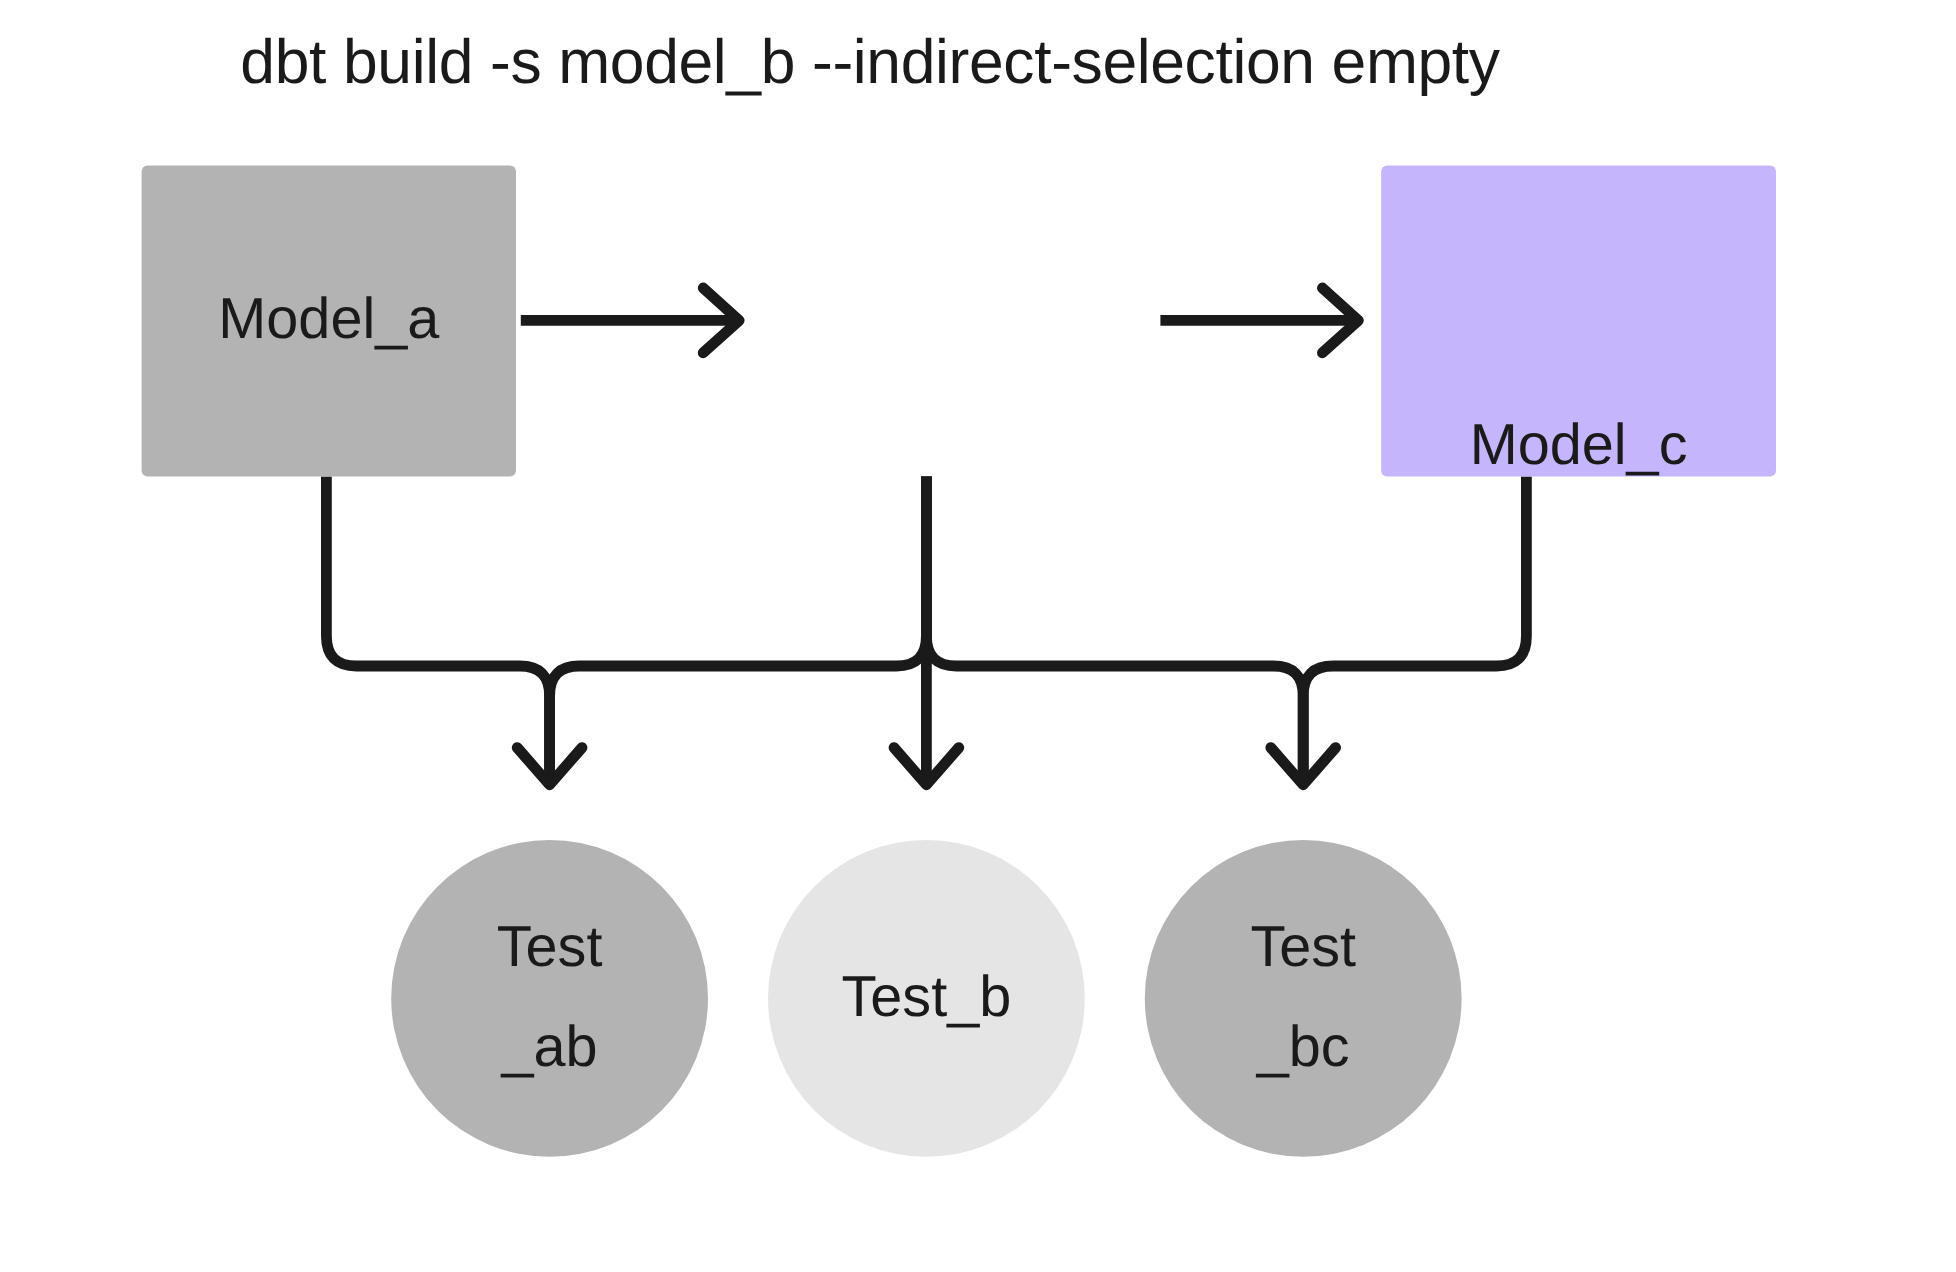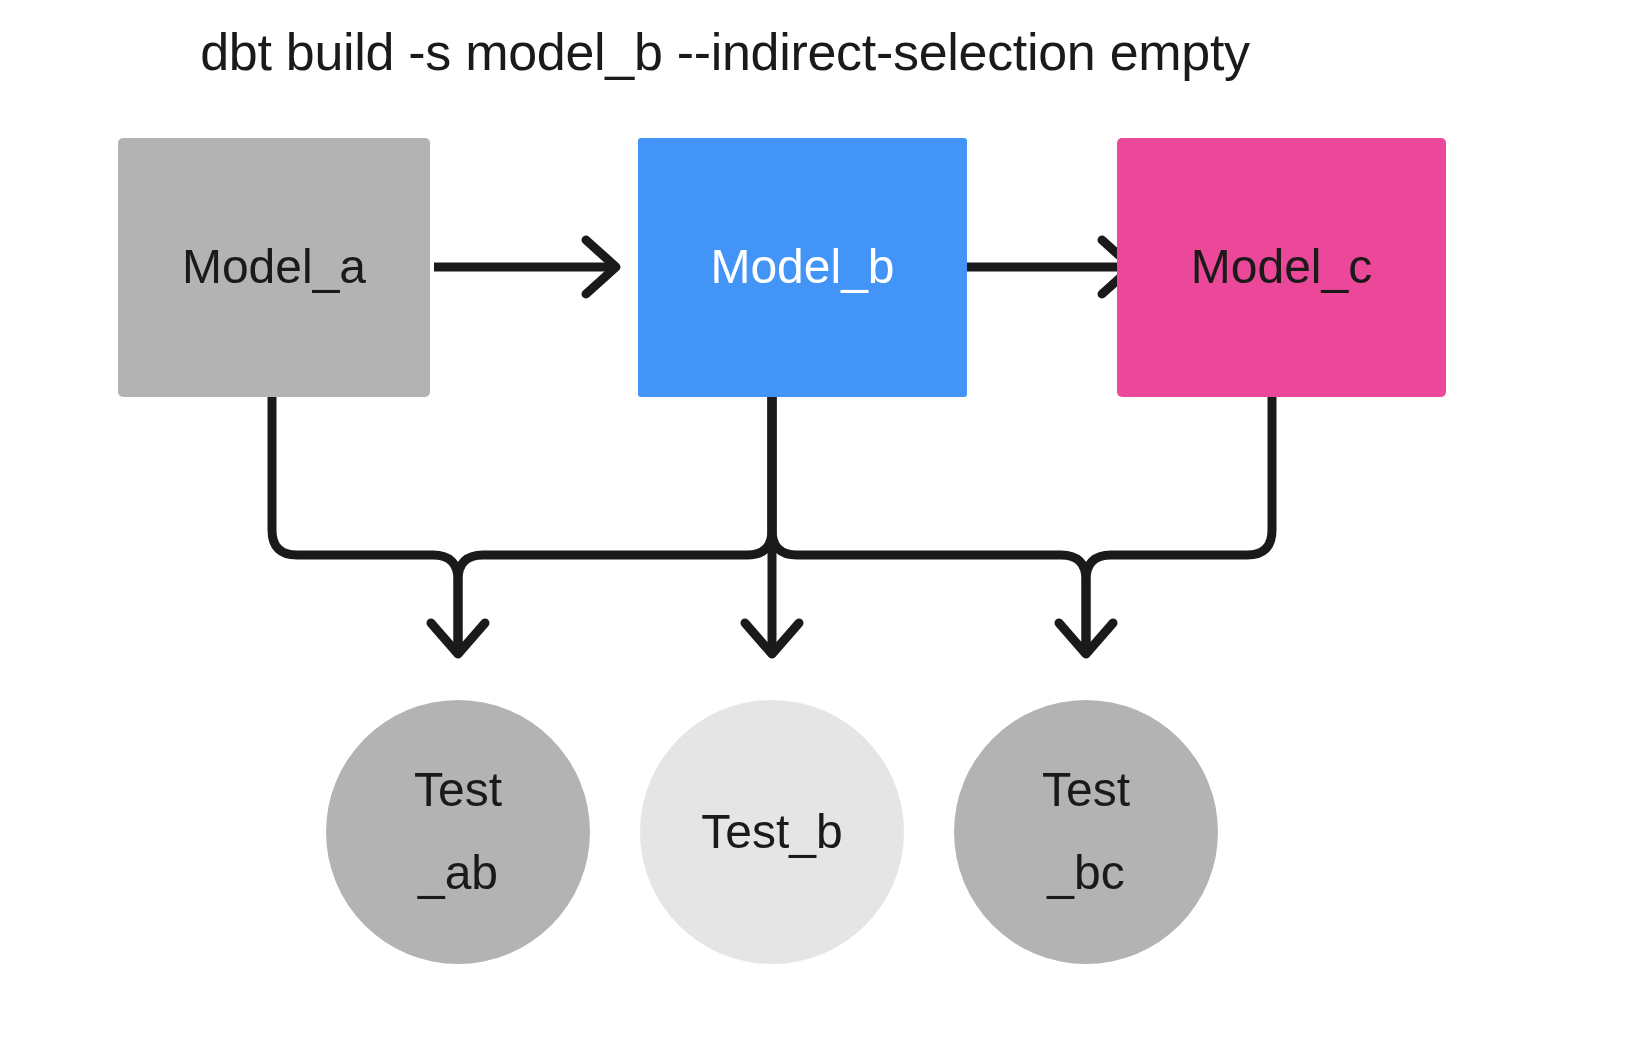--- a/index.html
+++ b/index.html
@@ -111,25 +111,22 @@
       <g stroke-linecap="round">
         <path d="M 1059 623 L 1086 654 L 1113 623"></path>
       </g>
     </g>
   </svg>
 
   <div class="node-box" id="node-model_a" style="left:118px; top:138px; width:312px; height:259px; background:#b3b3b3; color:#1a1a1a;">
     <span>Model_a</span>
   </div>
 
-  <div class="node-box" id="node-model_b" style="left:638px; top:138px; width:329px; height:259px; background:#4294f7; color:#ffffff; border-radius:3px;">
-    <span>Model_b</span>
-  </div>
 
-  <div class="node-box" id="node-model_c" style="left:1117px; top:138px; width:329px; height:259px; background:#ec4899; color:#1a1a1a;">
+  <div class="node-box" id="node-model_c" style="left:1151px; top:138px; width:329px; height:259px; background:#c4b5fd; color:#1a1a1a;align-items:flex-end;">
     <span>Model_c</span>
   </div>
 
   <div class="node-circle" id="node-test_ab" style="left:326px; top:700px; width:264px; height:264px; background:#b3b3b3; color:#1a1a1a;">
     <span>Test
 _ab</span>
   </div>
 
   <div class="node-circle" id="node-test_b" style="left:640px; top:700px; width:264px; height:264px; background:#e5e5e5; color:#1a1a1a; line-height:1.05;">
     <span>Test_b</span>

